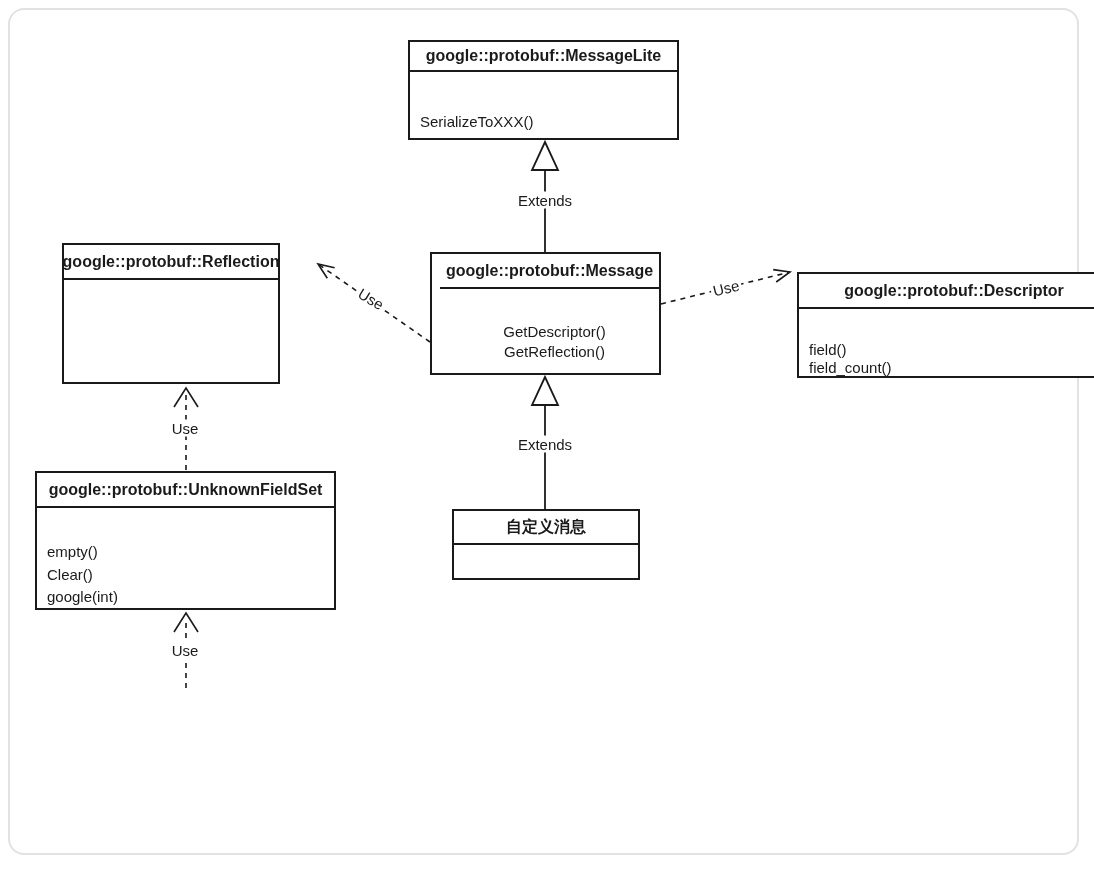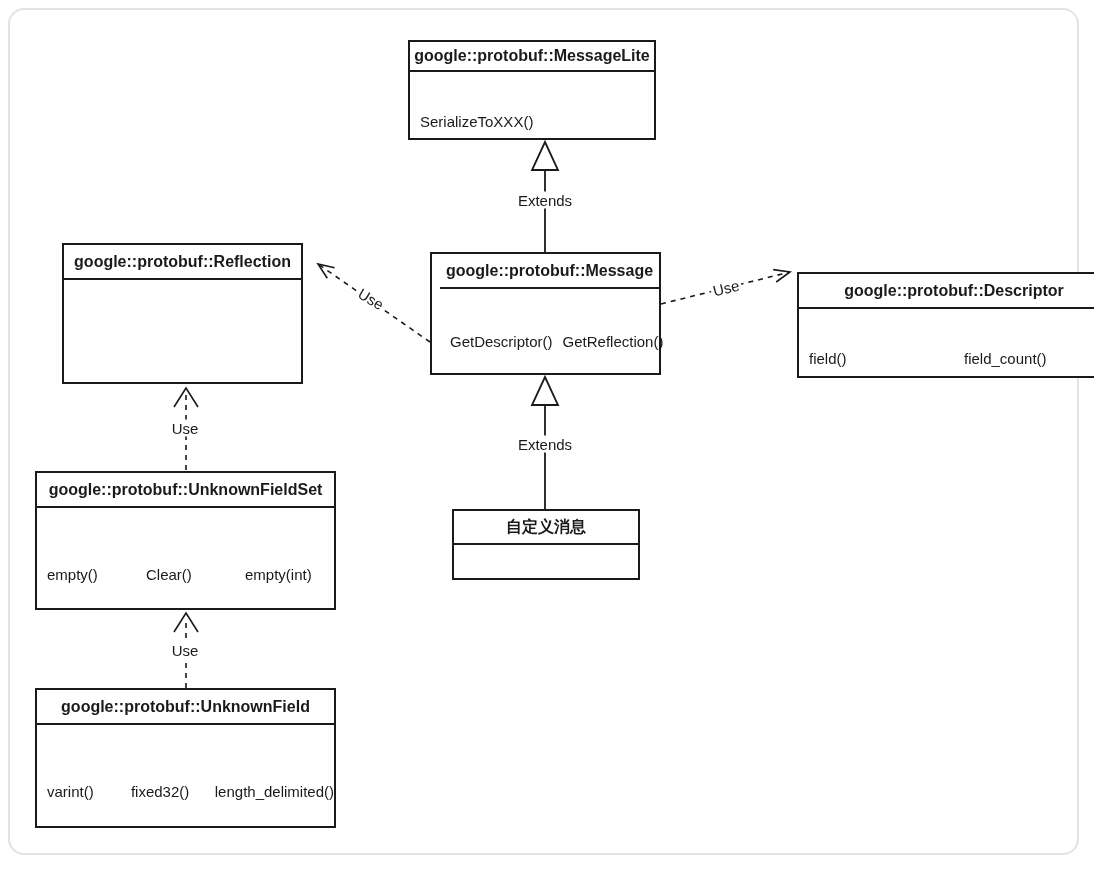--- a/index.html
+++ b/index.html
@@ -38,20 +38,21 @@
     border-bottom: 2px solid #1a1a1a;
     font-weight: bold;
     font-size: 16px;
     display: flex;
     align-items: center;
     justify-content: center;
     flex: none;
   }
   .class-body {
     display: flex;
+    flex-direction: column;
     flex: 1;
     margin-top: 32px;
   }
   .class-method {
     flex: 1;
     display: flex;
     align-items: center;
     padding-left: 10px;
     font-size: 15px;
     white-space: nowrap;
@@ -59,26 +60,26 @@
   .edge-label {
     position: absolute;
     background: #ffffff;
     font-size: 15px;
     line-height: 17px;
     padding: 0 2px;
     transform: translate(-50%, -50%);
     white-space: nowrap;
   }
   
-  #box-messagelite   { left: 408px; top: 40px;  width: 248px; height: 100px; }
+  #box-messagelite   { left: 408px; top: 40px;  width: 271px; height: 100px; }
   #box-messagelite .class-title { height: 28px; }
   #box-message       { left: 430px; top: 252px; width: 231px; height: 123px; padding-left: 8px; }
   #box-message .class-title { height: 33px; }
-  #box-message .class-body { padding-bottom: 12px; }
-  #box-reflection    { left: 62px;  top: 243px; width: 241px; height: 141px; }
+  #box-message .class-body { padding-bottom: 12px; align-items: center; }
+  #box-reflection    { left: 62px;  top: 243px; width: 218px; height: 141px; }
   #box-reflection .class-title { height: 33px; }
   #box-descriptor    { left: 797px; top: 272px; width: 314px; height: 106px; }
   #box-descriptor .class-title { height: 33px; }
   #box-unknownfieldset { left: 35px; top: 471px; width: 301px; height: 139px; }
   #box-unknownfieldset .class-title { height: 33px; }
   #box-unknownfield  { left: 35px;  top: 688px; width: 301px; height: 140px; }
   #box-unknownfield .class-title { height: 33px; }
   #box-custom        { left: 452px; top: 509px; width: 188px; height: 71px; text-align: center; }
   #box-custom .class-title { height: 32px; }
   
@@ -154,32 +155,24 @@
       <div class="class-method">field()</div>
       <div class="class-method">field_count()</div>
     </div>
   </div>
 
   <div class="class-box" id="box-unknownfieldset">
     <div class="class-title">google::protobuf::UnknownFieldSet</div>
     <div class="class-body">
       <div class="class-method">empty()</div>
       <div class="class-method">Clear()</div>
-      <div class="class-method">empty(int)</div>
+      <div class="class-method">google(int)</div>
     </div>
   </div>
 
-  <div class="class-box" id="box-unknownfield">
-    <div class="class-title">google::protobuf::UnknownField</div>
-    <div class="class-body">
-      <div class="class-method">varint()</div>
-      <div class="class-method">fixed32()</div>
-      <div class="class-method">length_delimited()</div>
-    </div>
-  </div>
 
   <div class="class-box" id="box-custom">
     <div class="class-title">自定义消息</div>
     <div class="class-body"></div>
   </div>
 
   <span class="edge-label" id="label-extends-top">Extends</span>
   <span class="edge-label" id="label-extends-bottom">Extends</span>
   <span class="edge-label" id="label-use-left">Use</span>
   <span class="edge-label" id="label-use-right">Use</span>

